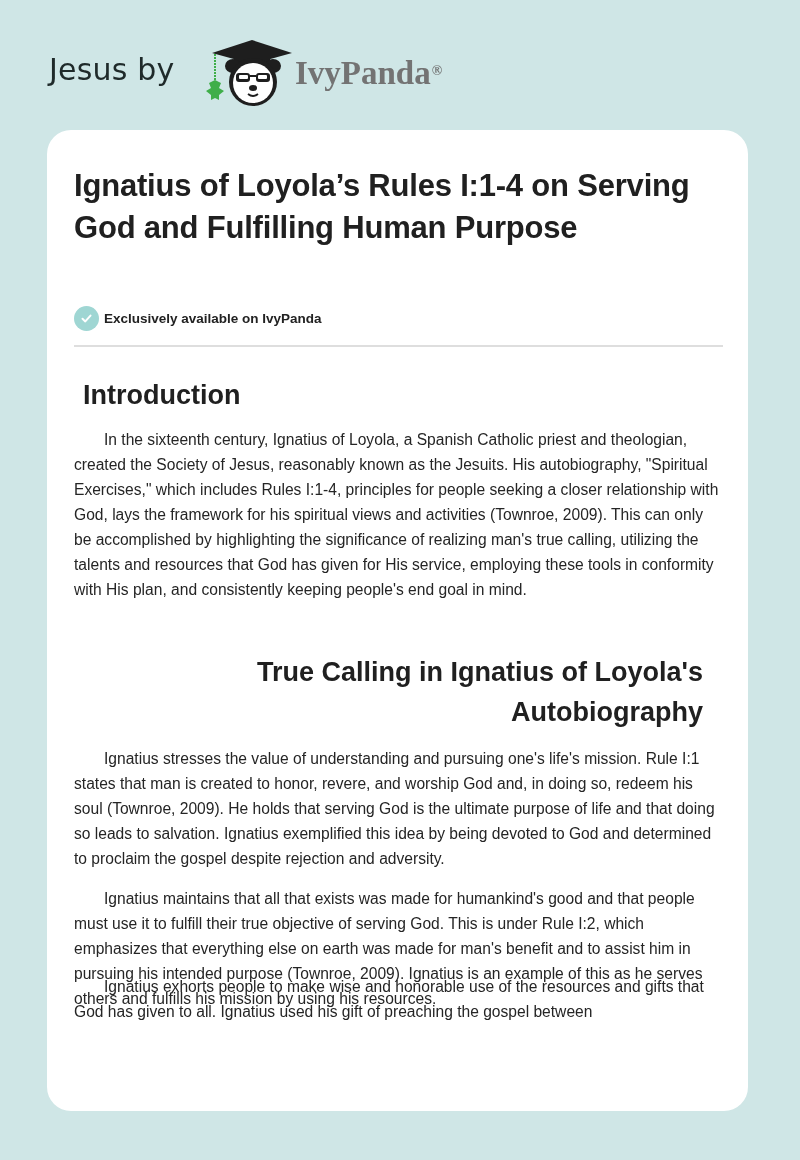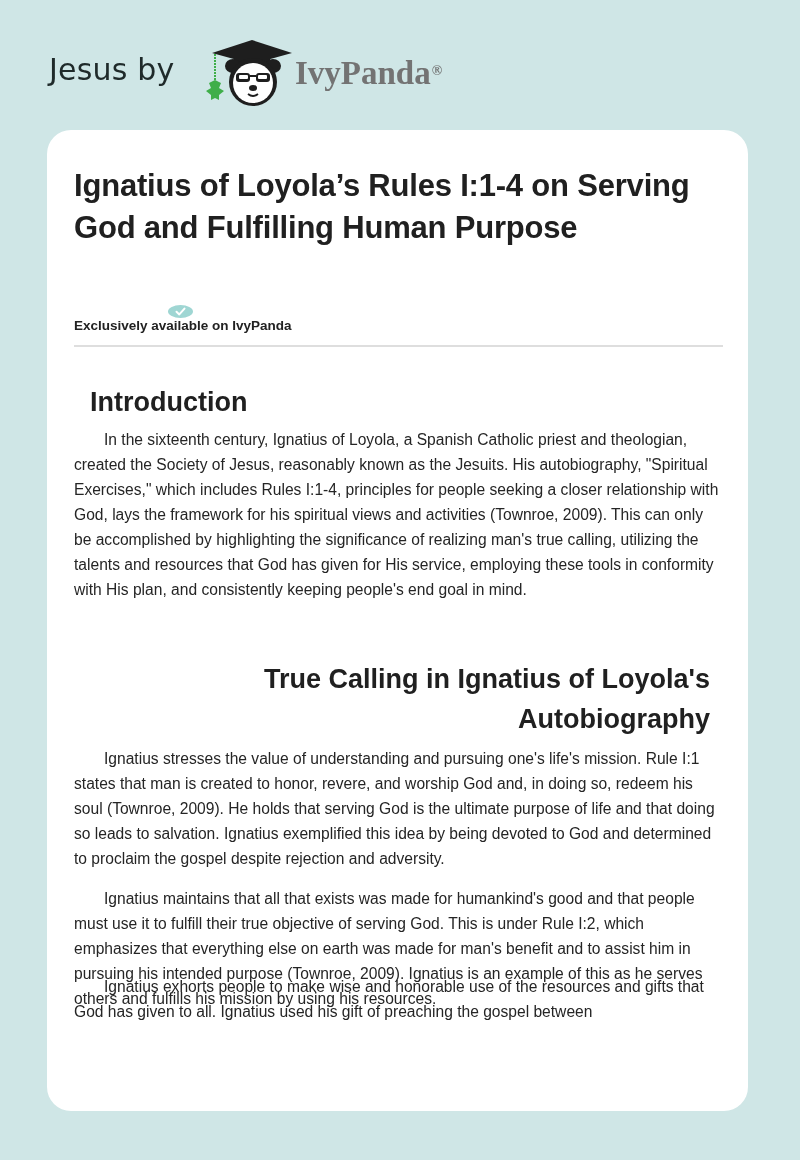--- a/index.html
+++ b/index.html
@@ -82,21 +82,20 @@
     color: #202020;
     letter-spacing: -0.2px;
   }
   .exclusive {
     position: absolute;
     top: 175px;
     left: 0;
     height: 26px;
     display: flex;
     align-items: center;
-    flex-direction: column;
   }
   .check-icon {
     width: 25px;
     height: 25px;
     border-radius: 50%;
     background: #9fd6d3;
     display: flex;
     align-items: center;
     justify-content: center;
     margin-right: 5px;
@@ -110,21 +109,21 @@
     position: absolute;
     top: 215px;
     left: 0;
     width: 649px;
     height: 2px;
     background: #dedede;
   }
   .section-heading {
     position: absolute;
     left: 0;
-    margin: 16px;
+    margin: 9px;
     font-size: 27px;
     font-weight: bold;
     line-height: 40px;
     color: #202020;
     width: 620px;
   }
   .para {
     position: absolute;
     left: 0;
     width: 650px;

